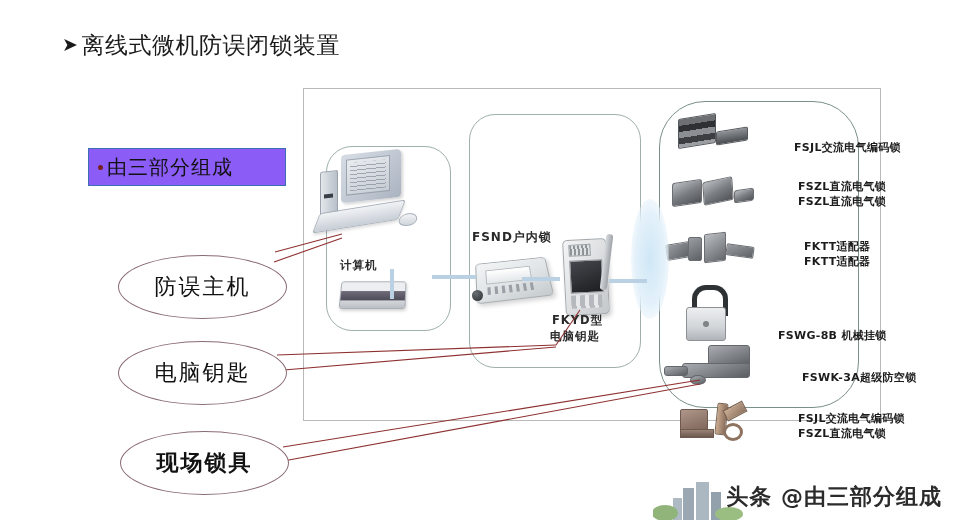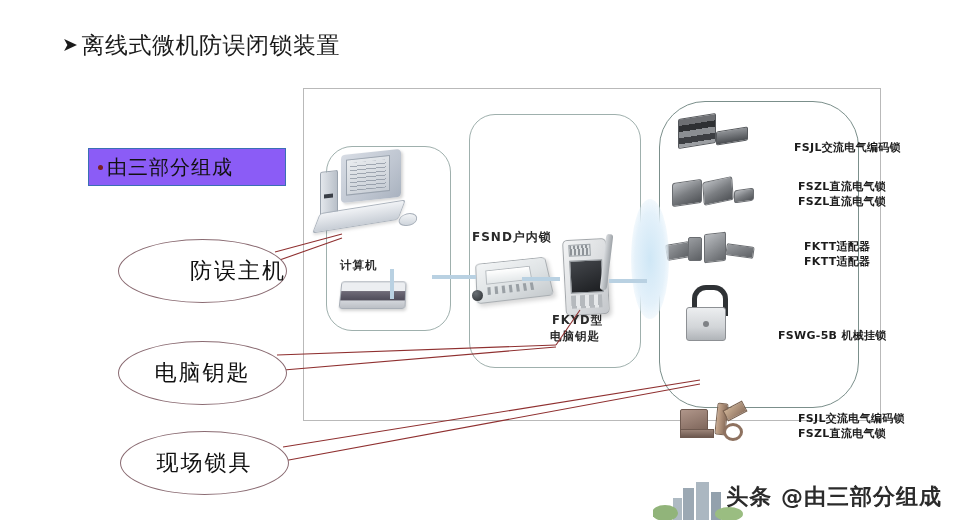--- a/index.html
+++ b/index.html
@@ -71,23 +71,23 @@
     background: #ffffff;
     display: flex;
     align-items: center;
     justify-content: center;
     font-size: 22px;
     color: #111;
     font-family: "DejaVu Serif", "Liberation Serif", serif;
     letter-spacing: 2px;
     z-index: 6;
   }
-  #callout-host   { left: 118px; top: 239px; justify-content: flex-end; }
+  #callout-host   { left: 118px; top: 255px; }
   #callout-key    { left: 118px; top: 341px; }
-  #callout-lock   { left: 120px; top: 431px; }
+  #callout-lock   { left: 120px; top: 431px; font-weight: bold; }
 
   
   .diagram-frame {
     position: absolute;
     left: 303px; top: 88px;
     width: 578px; height: 333px;
     border: 1.5px solid #b9b9b9;
     background: #ffffff;
     box-sizing: border-box;
   }
@@ -534,24 +534,35 @@
         <div>FKTT适配器</div>
       </div>
     </div>
 
     <div class="lock-row" id="lockrow-4">
       <div class="lock-art art-pad">
         <div class="shackle"></div>
           <div class="body"></div>
       </div>
       <div class="lock-text" id="locktext-4">
-        <div>FSWG-5B  机械挂锁</div>
-      </div>
-    </div>
-
+        <div>FSWG-8B  机械挂锁</div>
+      </div>
+    </div>
+
+    <div class="lock-row" id="lockrow-5">
+      <div class="lock-art art-wk">
+        <div class="m m1"></div>
+          <div class="m m2"></div>
+          <div class="m m3"></div>
+          <div class="m m4"></div>
+      </div>
+      <div class="lock-text" id="locktext-5">
+        <div>FSWK-3A超级防空锁</div>
+      </div>
+    </div>
 
     <div class="lock-row" id="lockrow-6">
       <div class="lock-art art-gw">
         <div class="g g1"></div>
           <div class="g g2"></div>
           <div class="g g3"></div>
         <div class="g g4"></div>
           <div class="g g5"></div>
       </div>
       <div class="lock-text" id="locktext-6">

